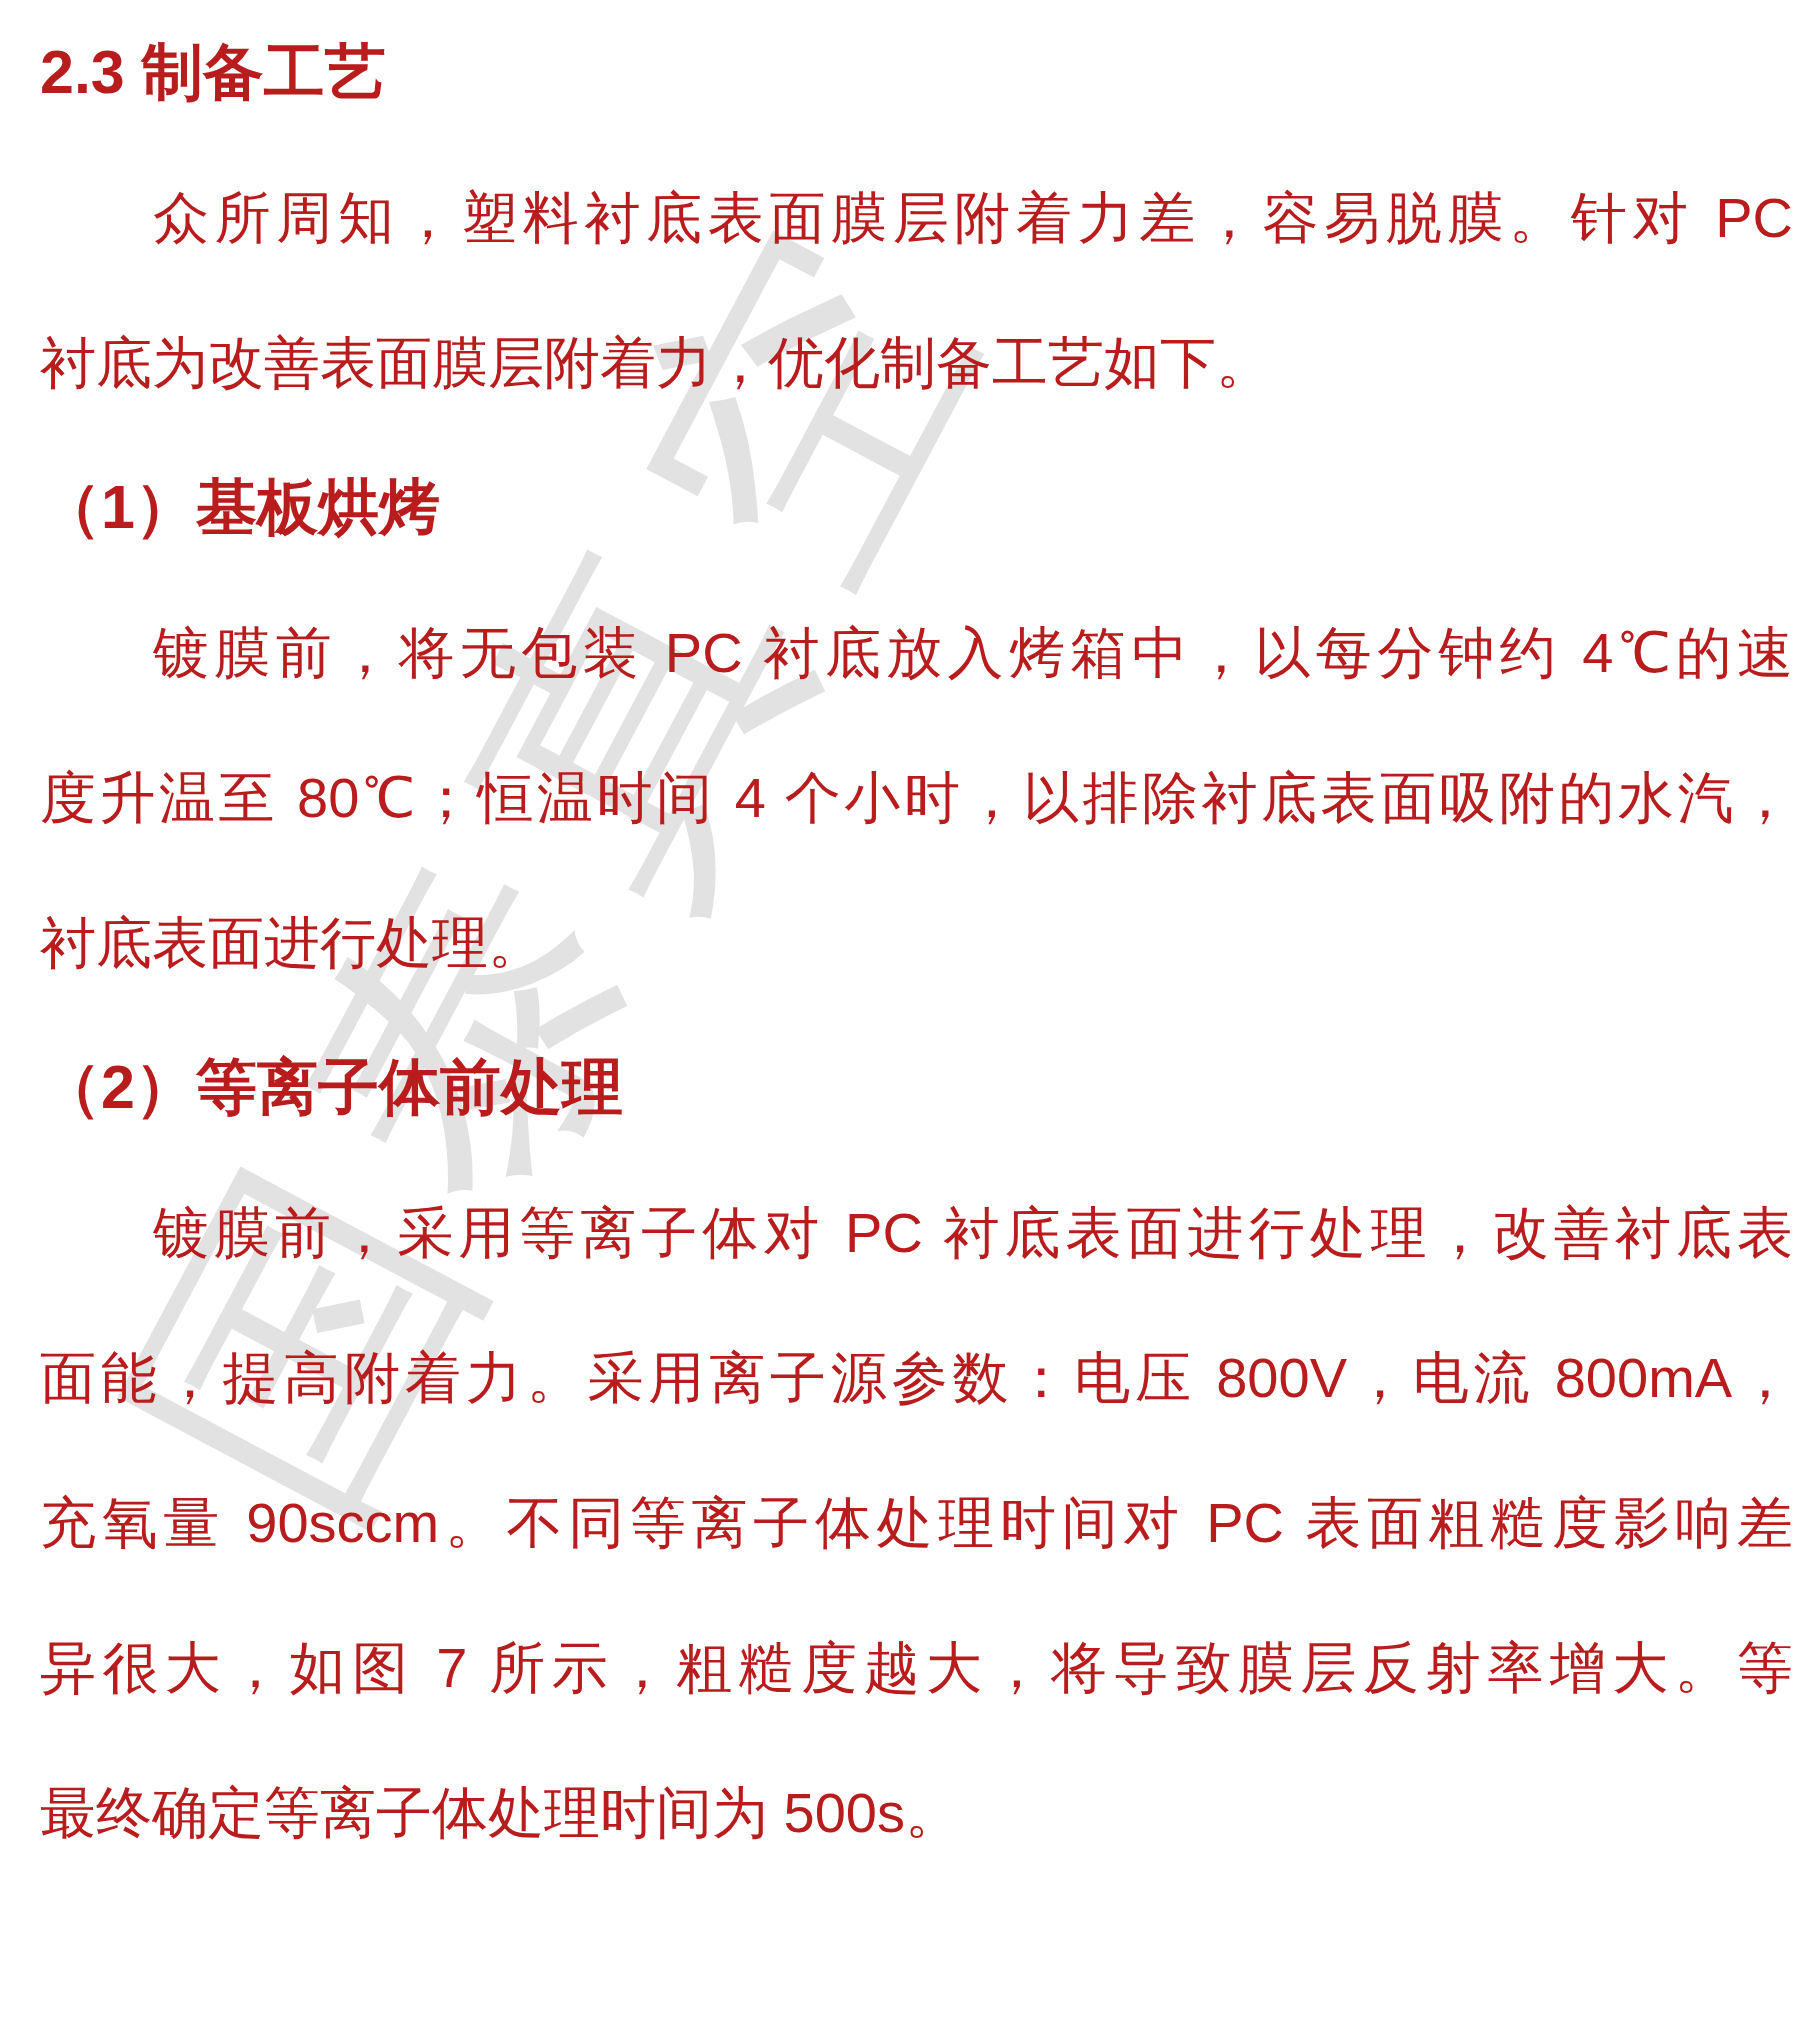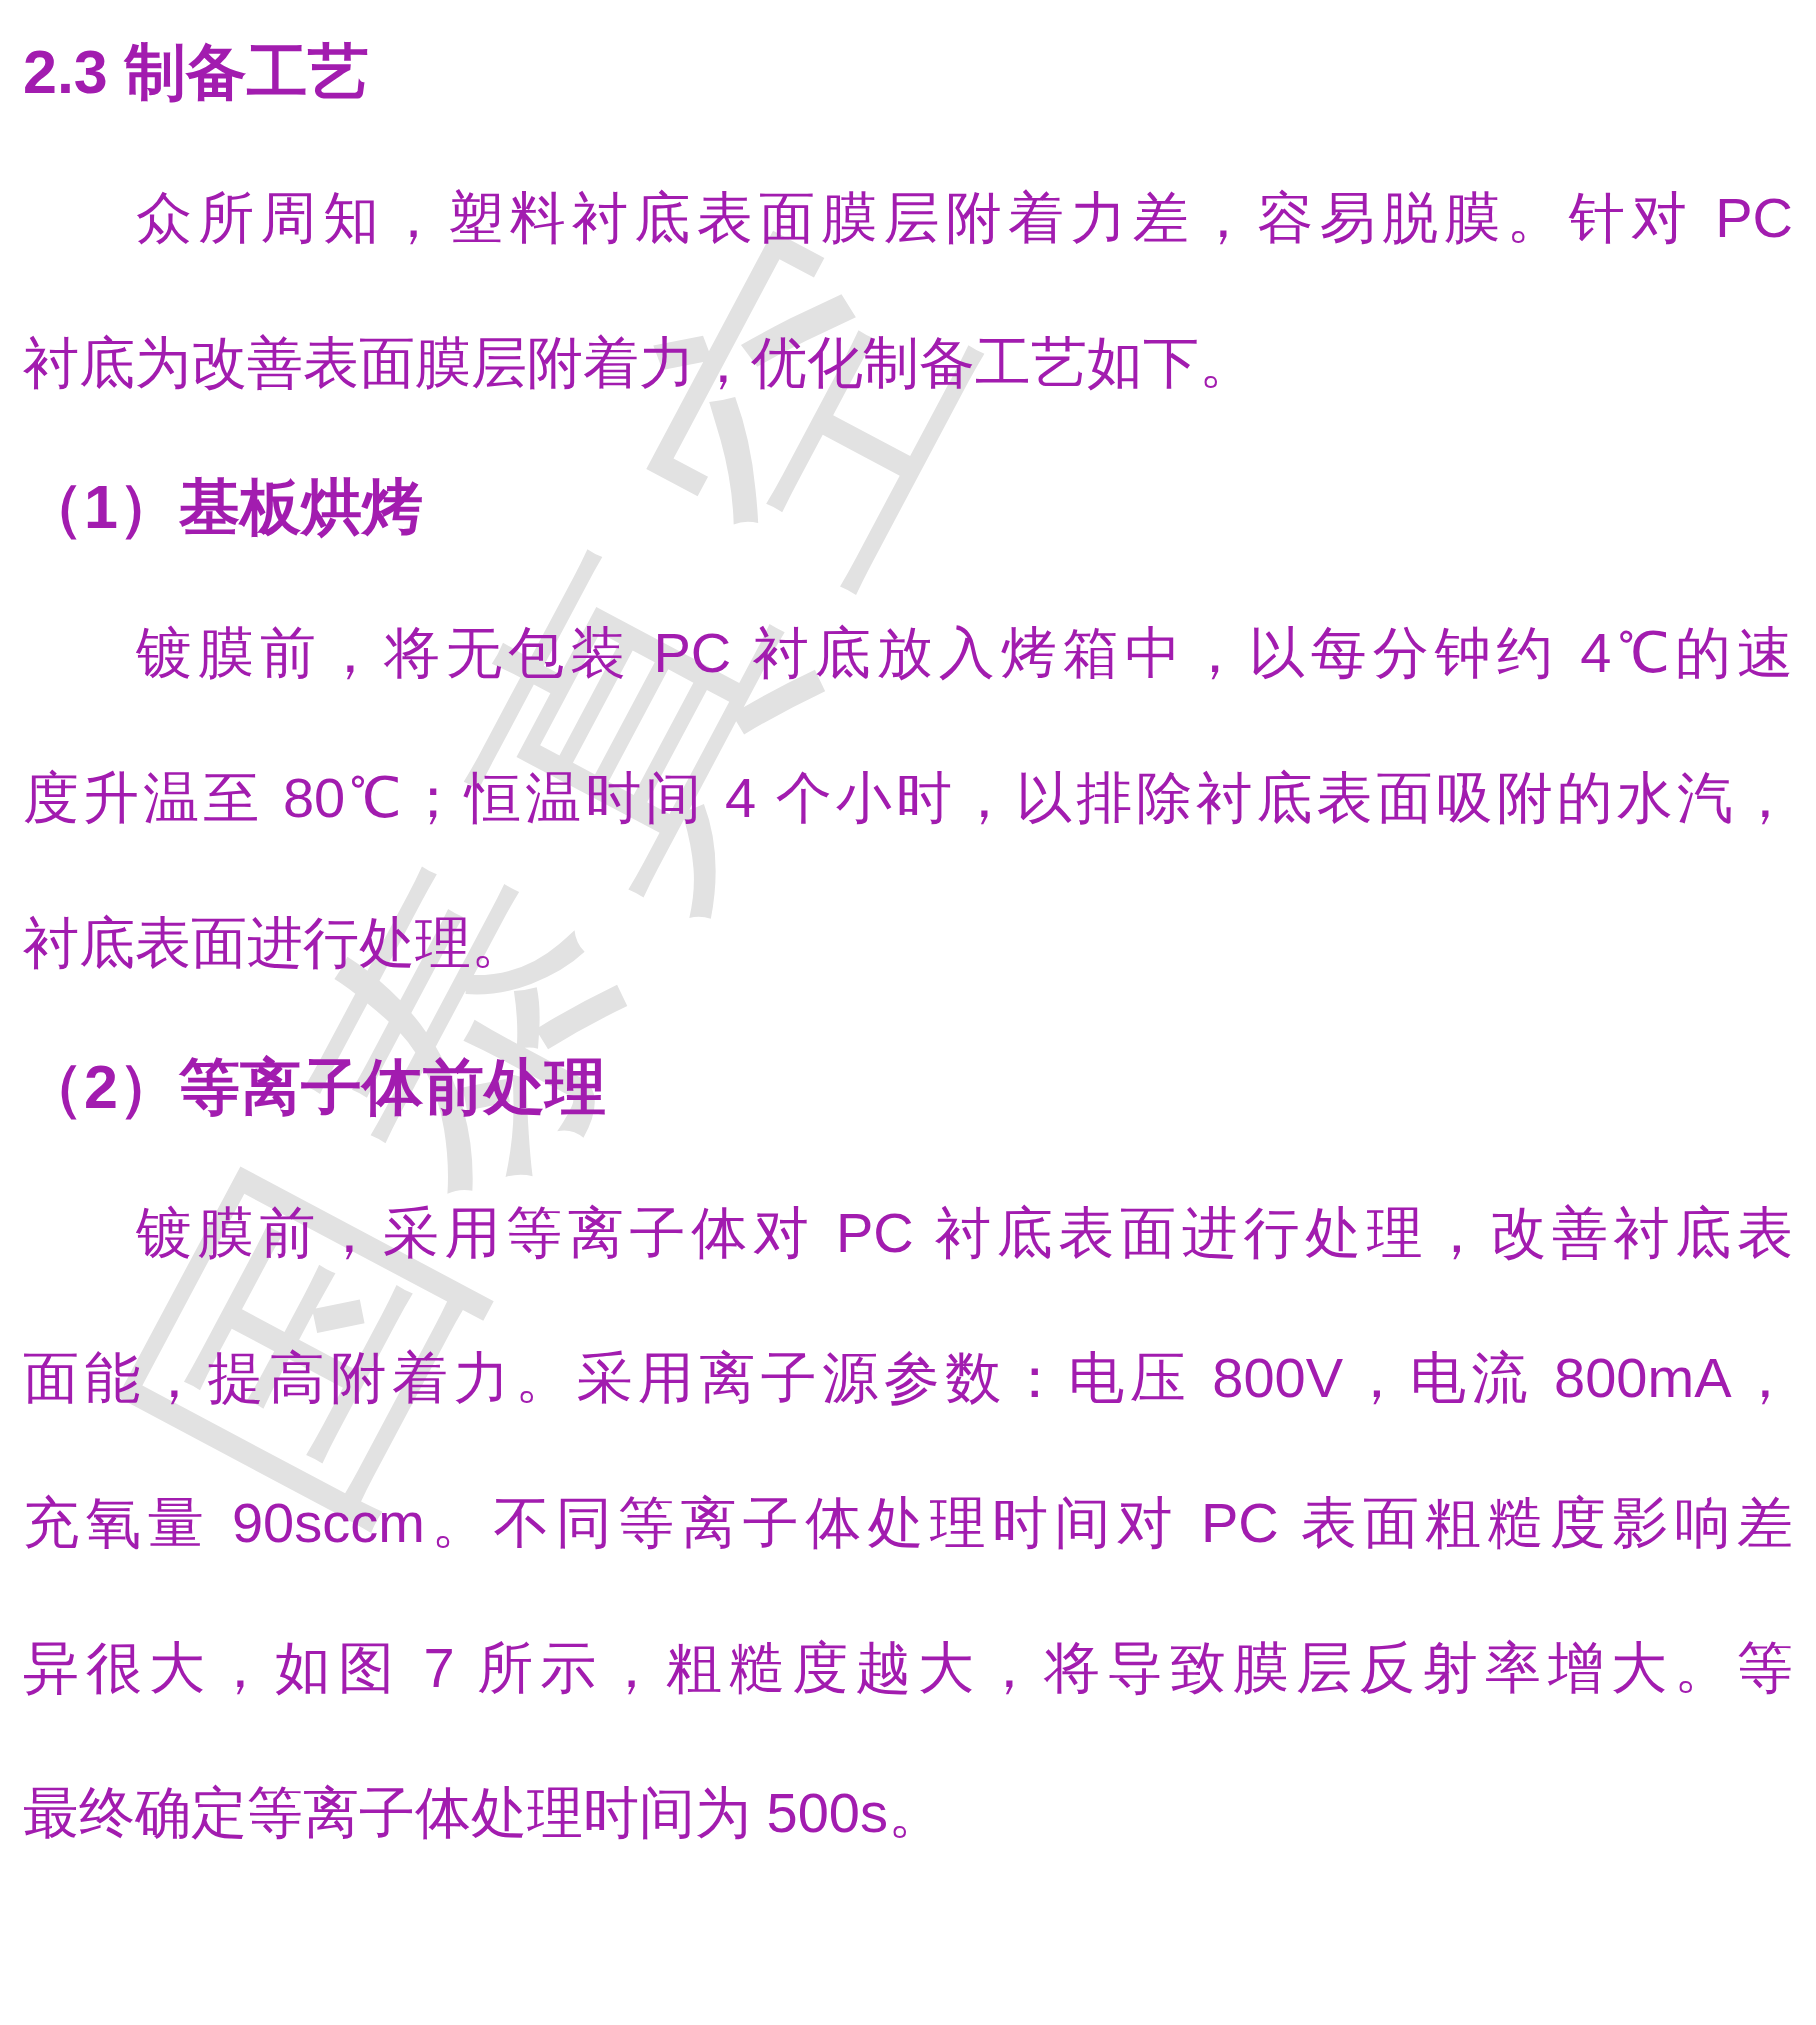--- a/index.html
+++ b/index.html
@@ -34,21 +34,22 @@
   .content {
     position: relative;
     z-index: 1;
     padding: 0 23px;
     color: #000000;
   }
   .line {
     height: 145px;
     line-height: 145px;
     font-size: 56px;
-    color: #a21caf;
+    color: #b91c1c;
+    margin-left: 17px;
   }
   .line.heading {
     font-weight: bold;
     font-size: 61px;
     text-align: left;
   }
   .line.justify {
     text-align: justify;
     text-align-last: justify;
   }

